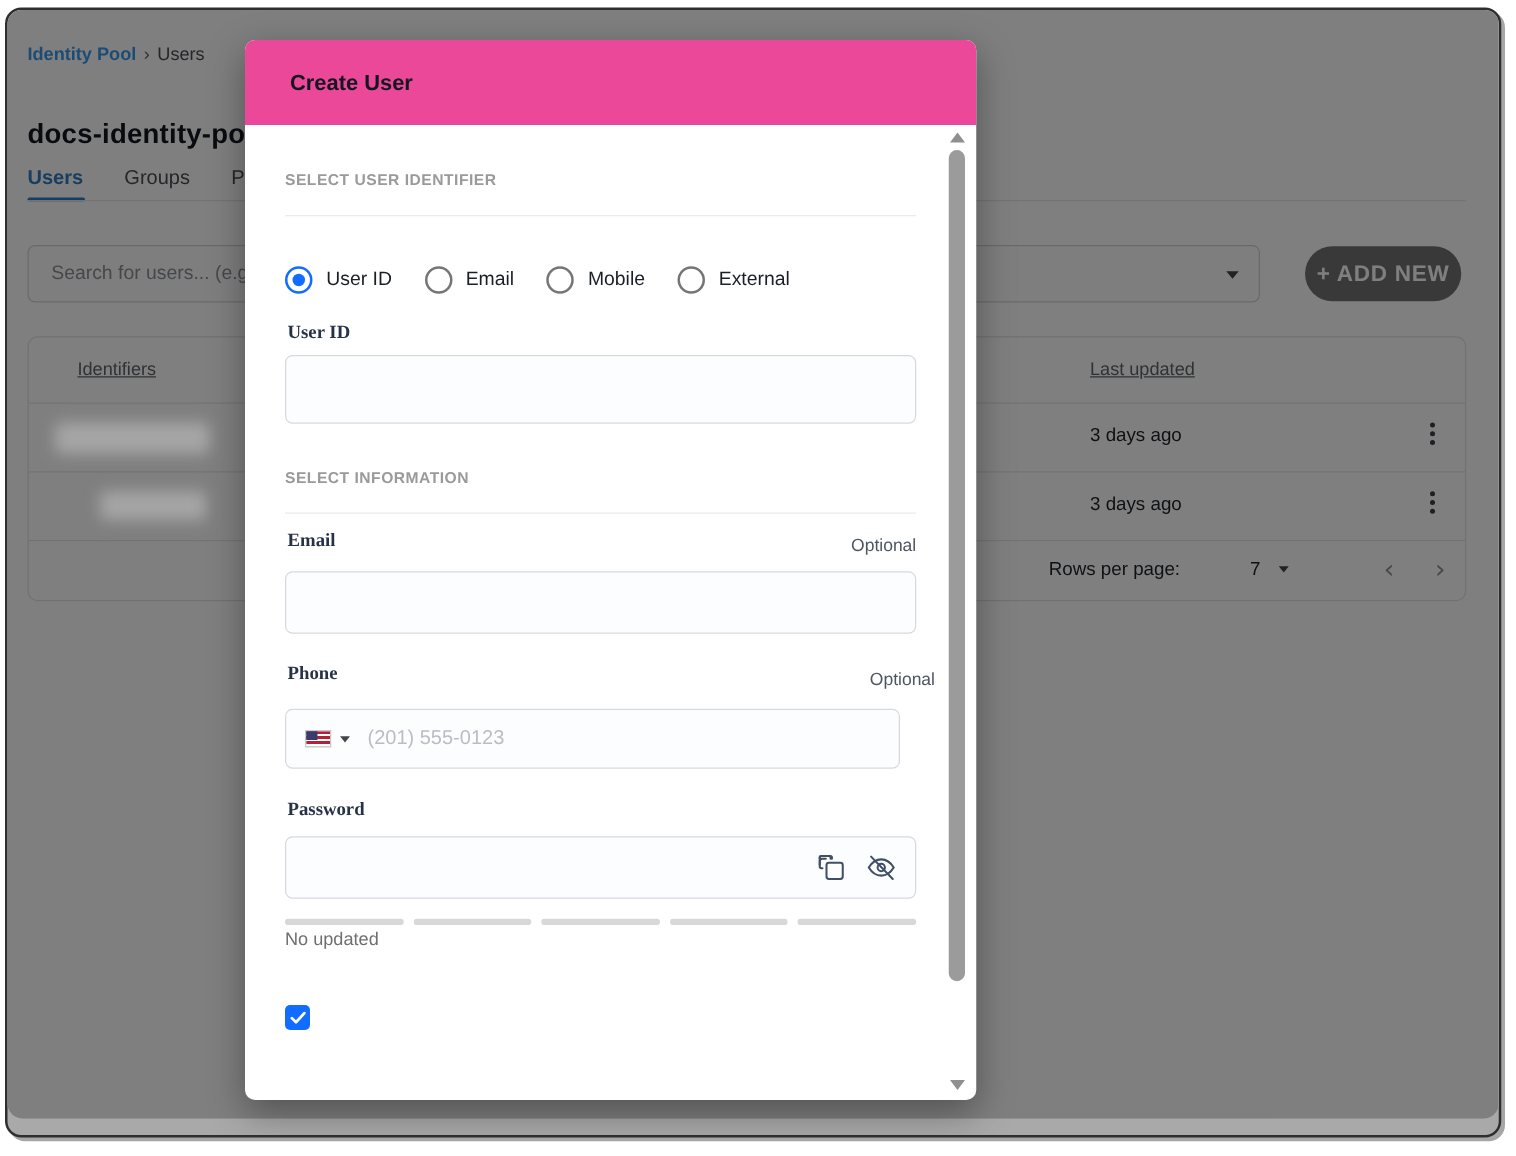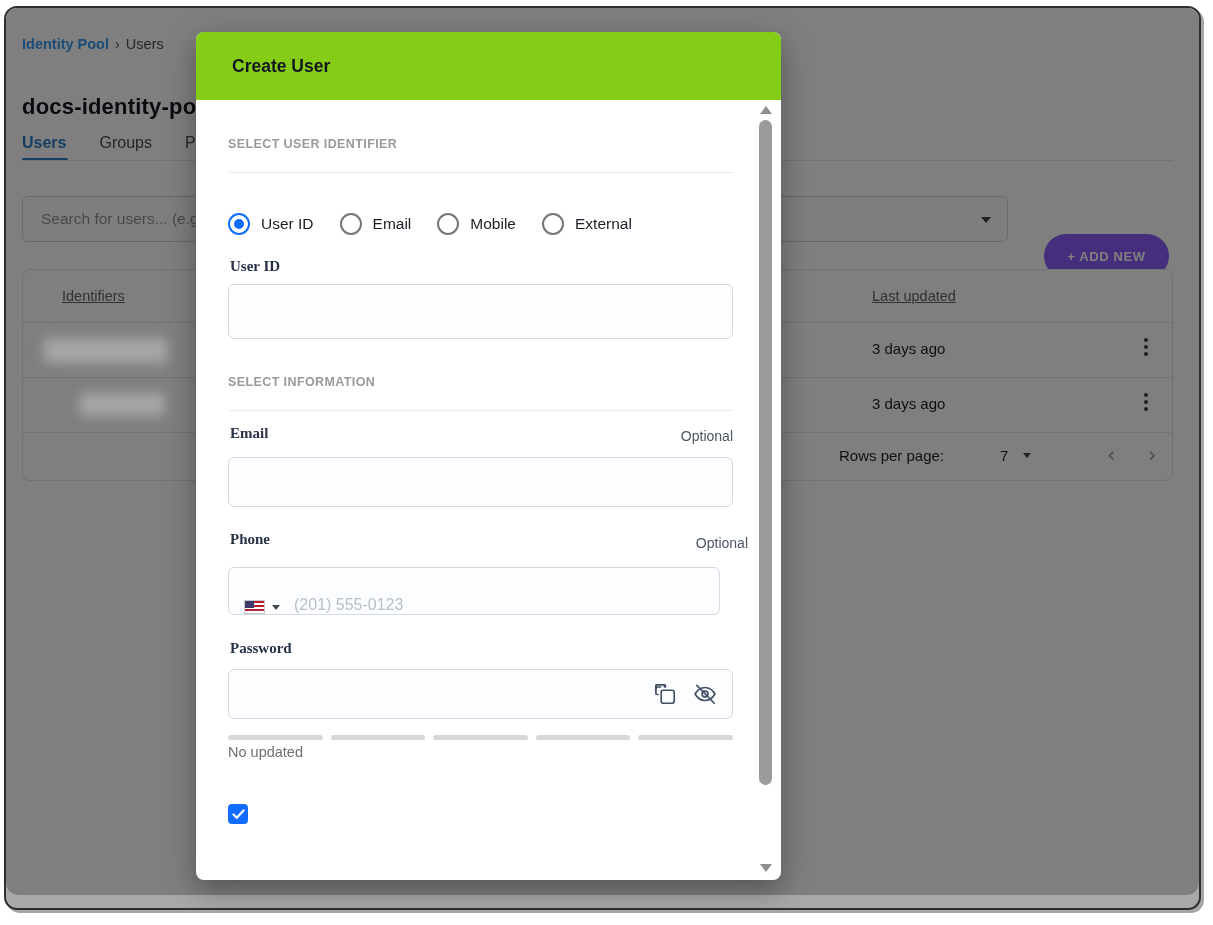--- a/index.html
+++ b/index.html
@@ -17,35 +17,35 @@
   .crumb-link{color:#3899ec;font-weight:700;font-size:14.5px;}
   .crumb-sep{color:#5a5e64;font-size:14.5px;margin:0 6px;}
   .crumb-cur{color:#4a4d52;font-size:14.5px;}
   .page-title{font-size:22px;font-weight:600;color:#131720;letter-spacing:.2px;white-space:nowrap;}
   .tab{font-size:16px;color:#4a4d52;white-space:nowrap;}
   .tab.active{color:#2f7cc0;font-weight:600;}
   .tabs-line{height:1px;background:#e3e6ea;}
   .tab-underline{height:3px;background:#2f7cc0;border-radius:2px;}
   .input-shell{background:#fdfdfe;border:1px solid #cfd4da;border-radius:6px;box-sizing:border-box;}
   .ph-text{color:#8b9096;font-size:15.5px;}
-  .add-btn{background:#8b5cf6;border:none;border-radius:22px;color:#ffffff;font-weight:700;
-           font-size:13px;letter-spacing:.6px;font-family:"Liberation Sans",sans-serif;cursor:pointer;margin-top:37px;}
+  .add-btn{background:#737373;border:none;border-radius:22px;color:#ffffff;font-weight:700;
+           font-size:18px;letter-spacing:.6px;font-family:"Liberation Sans",sans-serif;cursor:pointer;}
   .table{border:1px solid #dfe2e7;border-radius:8px;background:#ffffff;box-sizing:border-box;}
   .t-sep{position:absolute;left:0;right:0;height:1px;background:#e4e7eb;}
   .t-head{color:#5f646b;font-size:14.5px;text-decoration:underline;}
   .t-cell{color:#1d2025;font-size:15px;}
   .kebab span{display:block;width:4px;height:4px;border-radius:50%;background:#3c3f45;margin:3px auto;}
   .pg-chev{color:#8d9198;font-size:21px;font-family:"DejaVu Sans",sans-serif;}
   .caret-down{width:0;height:0;border-left:5px solid transparent;border-right:5px solid transparent;
               border-top:6px solid #42454c;display:inline-block;}
 
   
   .modal{position:absolute;left:190px;top:24px;width:585px;height:848px;background:#ffffff;
          border-radius:8px;z-index:10;box-shadow:0 10px 30px rgba(0,0,0,0.35);overflow:hidden;}
-  .modal-header{position:absolute;left:0;top:0;right:0;height:68px;background:#84cc16;}
+  .modal-header{position:absolute;left:0;top:0;right:0;height:68px;background:#ec4899;}
   .modal-title{position:absolute;left:36px;top:24px;font-size:17.5px;font-weight:700;color:#131720;}
   .section-label{font-size:12.5px;font-weight:700;color:#9a9a9a;letter-spacing:.4px;}
   .divider{height:1px;background:#ececec;}
   .serif-label{font-family:"Liberation Serif",serif;font-weight:700;font-size:15px;color:#273247;}
   .optional{font-size:14px;color:#4d5763;}
   .field{background:#fcfdfe;border:1px solid #d6dae0;border-radius:6px;box-sizing:border-box;}
   .radio-row{display:flex;align-items:center;gap:26px;}
   .radio-item{display:flex;align-items:center;gap:11px;cursor:pointer;}
   .radio-circle{width:18px;height:18px;border:2px solid #757575;border-radius:50%;box-sizing:content-box;
                 display:flex;align-items:center;justify-content:center;background:#fff;}
@@ -178,21 +178,21 @@
 
       <div class="abs section-label" style="left:32px;top:343px;">SELECT INFORMATION</div>
       <div class="abs divider" style="left:32px;top:378px;width:505px;"></div>
 
       <div class="abs serif-label" style="left:34px;top:393px;">Email</div>
       <div class="abs optional" style="left:32px;top:396px;width:505px;text-align:right;">Optional</div>
       <div class="abs field" style="left:32px;top:425px;width:505px;height:50px;"></div>
 
       <div class="abs serif-label" style="left:34px;top:499px;">Phone</div>
       <div class="abs optional" style="left:32px;top:503px;width:520px;text-align:right;">Optional</div>
-      <div class="abs field" style="left:32px;top:535px;width:492px;height:48px;display:flex;align-items:flex-end;padding:0 15px;">
+      <div class="abs field" style="left:32px;top:535px;width:492px;height:48px;display:flex;align-items:center;padding:0 15px;">
         <span style="display:flex;align-items:center;">
           <span class="flag"></span>
           <span class="flag-caret"></span>
         </span>
         <span class="phone-ph" style="margin-left:14px;">(201) 555-0123</span>
       </div>
 
       <div class="abs serif-label" style="left:34px;top:608px;">Password</div>
       <div class="abs field" style="left:32px;top:637px;width:505px;height:50px;display:flex;align-items:center;justify-content:flex-end;padding:0 14px;gap:14px;">
         <svg class="pwd-icon" viewBox="0 0 24 24" fill="none" stroke="#404f66" stroke-width="1.5" stroke-linecap="round" stroke-linejoin="round">

